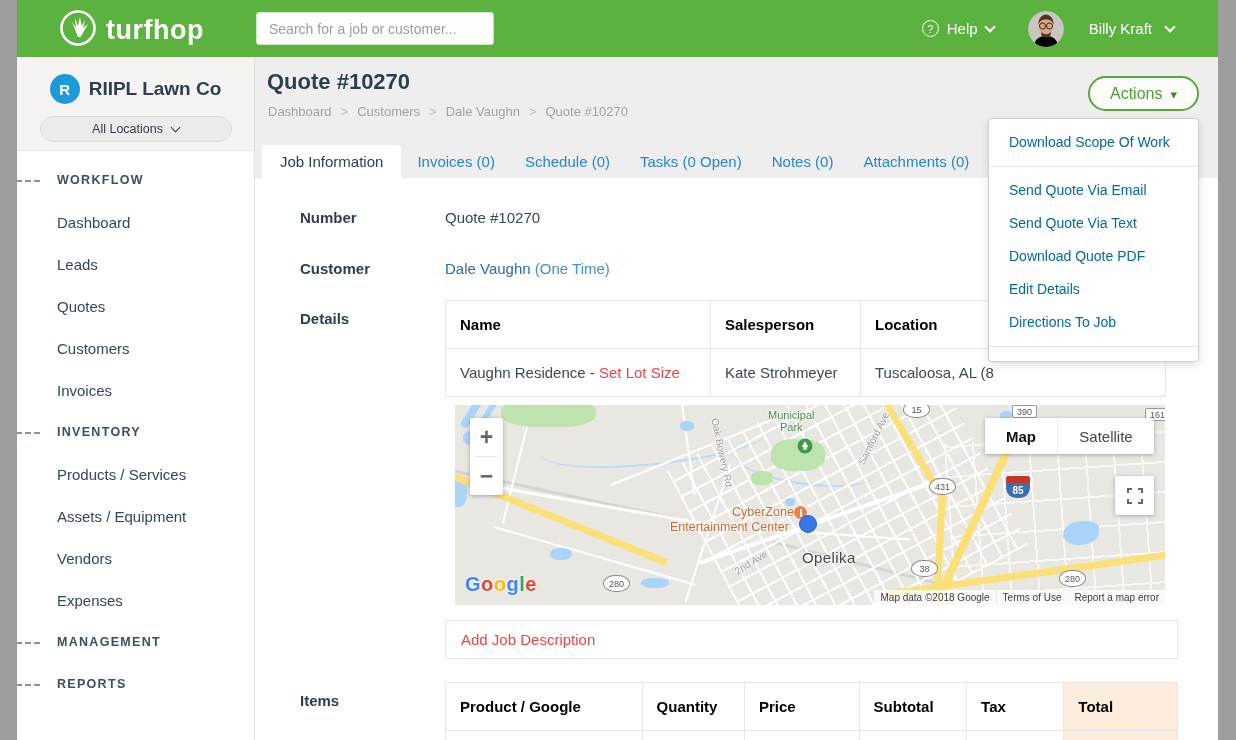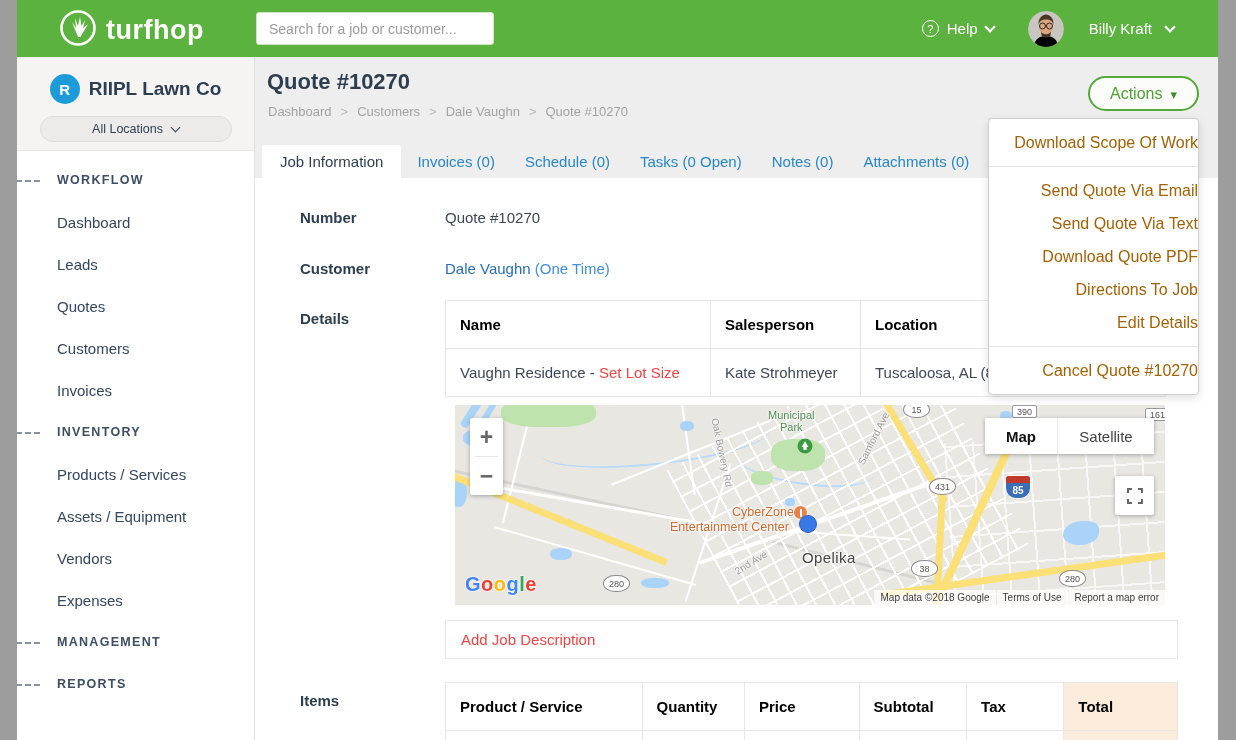--- a/index.html
+++ b/index.html
@@ -68,21 +68,21 @@
   .details-table { position:absolute; left:190px; top:122px; width:721px; }
   .items-table { position:absolute; left:190px; top:504px; width:733px; }
   .items-table th { height:49px; }
   .items-table td { height:46px; }
   .peach { background:#fbecdb; }
 
   .add-desc-box { position:absolute; left:190px; top:442px; width:733px; height:39px; border:1px solid #e7e7e7; display:flex; align-items:center; padding-left:15px; font-size:15px; }
 
   
   .dropdown { position:absolute; left:733px; top:61px; width:211px; background:#fff; border:1px solid #cfcfcf; border-radius:4px; box-shadow:0 3px 10px rgba(0,0,0,.13); z-index:40; padding:7px 0; }
-  .dd-item { height:33px; line-height:33px; padding-left:20px; font-size:16px; color:#a16207; cursor:pointer; white-space:nowrap;text-align:right; }
+  .dd-item { height:33px; line-height:33px; padding-left:20px; font-size:14px; color:#0369a1; cursor:pointer; white-space:nowrap; }
   .dd-divider { border-top:1px solid #e5e5e5; margin:7px 0; }
 
   
   .map { position:absolute; left:200px; top:227px; width:710px; height:200px; background:#e9e7e2; overflow:hidden; }
   .map .shape { position:absolute; }
   .road-w { background:#fff; }
   .road-g { background:#d6d4d0; }
   .road-y { background:#fbdf77; }
   .water { background:#a9d3f8; border-radius:45%; }
   .green { background:#bfe3ae; border-radius:40%; }
@@ -377,21 +377,21 @@
       </div>
 
       <div class="add-desc-box">
         <span class="link action">Add Job Description</span>
       </div>
 
       <span class="field-label" style="top:514px">Items</span>
       <table class="grid items-table">
         <tbody>
             <tr>
-          <th style="width:192px">Product / Service</th>
+          <th style="width:192px">Product / Google</th>
           <th style="width:100px">Quantity</th>
           <th style="width:112px">Price</th>
           <th style="width:105px">Subtotal</th>
           <th style="width:95px">Tax</th>
           <th class="peach" style="width:111px">Total</th>
         </tr>
         <tr>
           <td></td>
               <td></td>
               <td></td>
@@ -402,19 +402,18 @@
       </tbody>
         </table>
     </section>
 
     <div class="dropdown">
       <div class="dd-item">Download Scope Of Work</div>
       <div class="dd-divider"></div>
       <div class="dd-item">Send Quote Via Email</div>
       <div class="dd-item">Send Quote Via Text</div>
       <div class="dd-item">Download Quote PDF</div>
+      <div class="dd-item">Edit Details</div>
       <div class="dd-item">Directions To Job</div>
-      <div class="dd-item">Edit Details</div>
       <div class="dd-divider"></div>
-      <div class="dd-item">Cancel Quote #10270</div>
     </div>
   </main>
 </div>
 
 </body></html>

